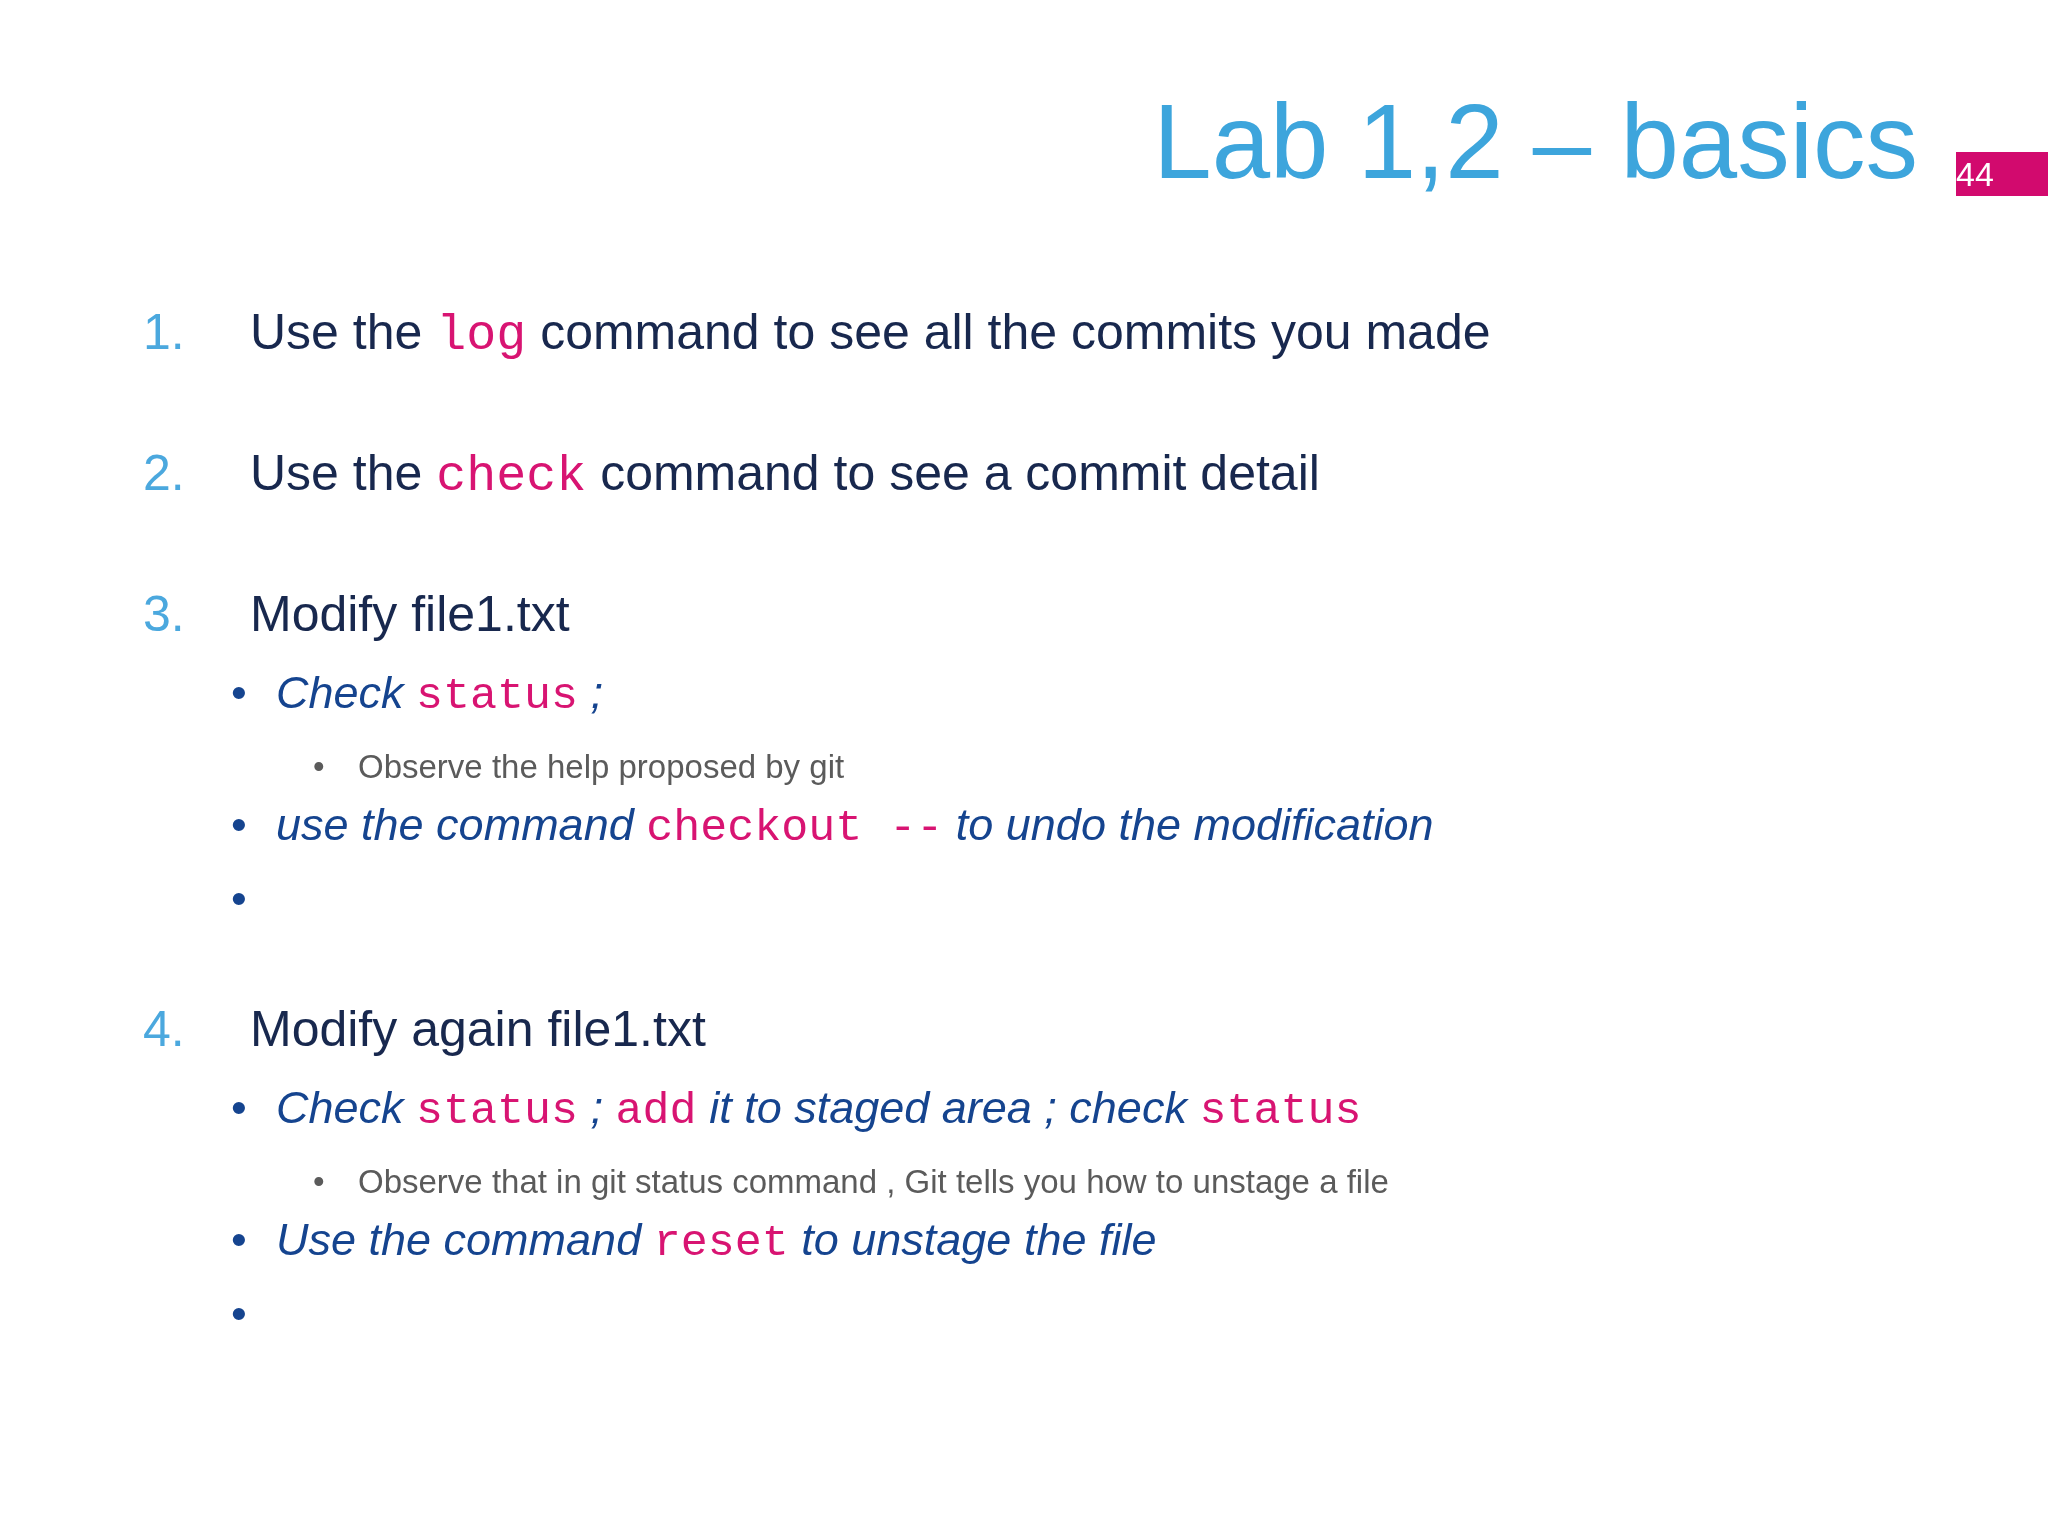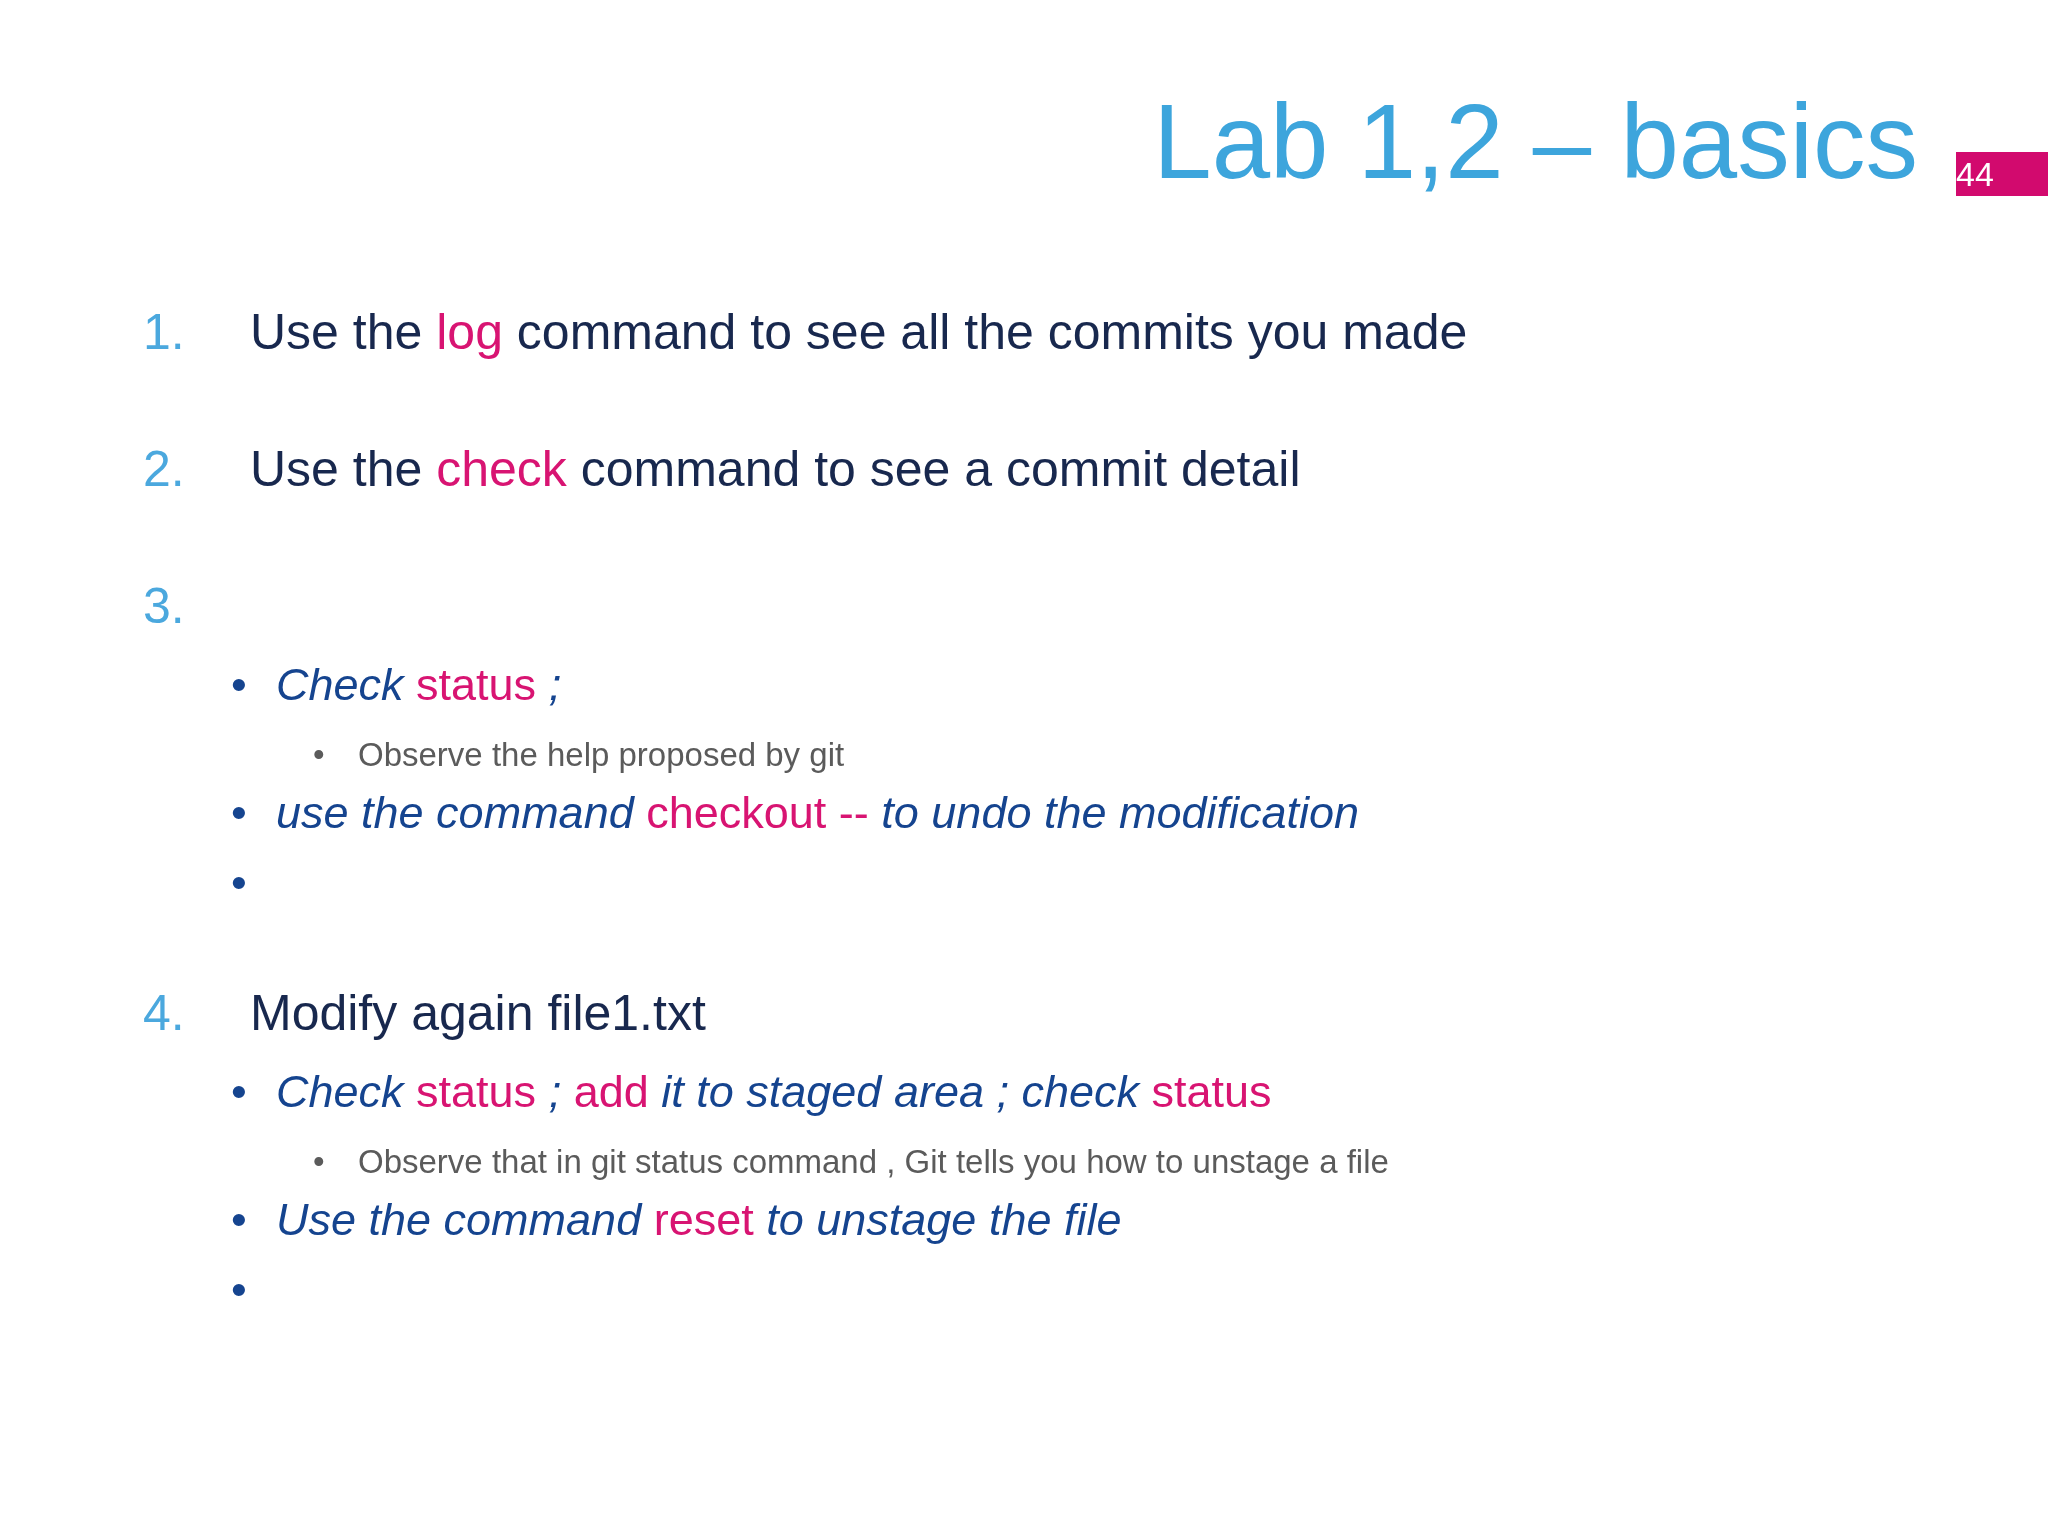--- a/index.html
+++ b/index.html
@@ -37,21 +37,21 @@
   .l2 .marker{width:45px; color:var(--gray);}
   
   .l0 + .l0{margin-top:77px;}
   .l1 + .l0, .l2 + .l0{margin-top:73px;}
   .l0 + .l1{margin-top:22px;}
   .l1 + .l2{margin-top:23px;}
   .l2 + .l1{margin-top:11px;}
   .l1 + .l1{margin-top:16px;}
   .c-navy{color:var(--navy);}
   .c-blue{color:var(--blue);font-style:italic;}
-  .c-magenta{color:var(--magenta);}
+  .c-magenta{color:var(--magenta);font-family:Liberation Mono, monospace;}
   .c-gray{color:var(--gray);text-align:center;}
 </style>
 </head>
 <body>
 
 <div class="slide">
   <header>
     <h1 class="title">Lab 1,2 – basics</h1>
     <div class="badge">
       <span>44</span>
@@ -61,20 +61,21 @@
       <div class="row l0">
         <span class="marker">1.</span>
         <span class="txt"><span class="c-navy">Use the </span><span class="c-magenta">log</span><span class="c-navy"> command to see all the commits you made</span></span>
       </div>
       <div class="row l0">
         <span class="marker">2.</span>
         <span class="txt"><span class="c-navy">Use the </span><span class="c-magenta">check</span><span class="c-navy"> command to see a commit detail</span></span>
       </div>
       <div class="row l0">
         <span class="marker">3.</span>
+        <span class="txt"><span class="c-navy">Modify file1.txt</span></span>
       </div>
       <div class="row l1">
         <span class="marker">•</span>
         <span class="txt"><span class="c-blue">Check </span><span class="c-magenta">status</span><span class="c-blue"> ;</span></span>
       </div>
       <div class="row l2">
         <span class="marker">•</span>
         <span class="txt"><span class="c-gray">Observe the help proposed by git</span></span>
       </div>
       <div class="row l1">

